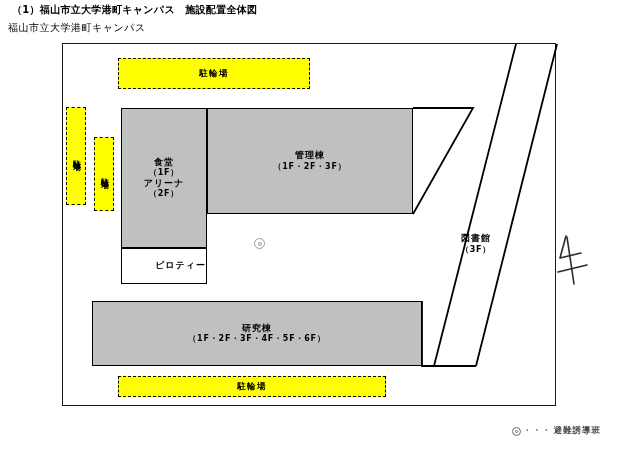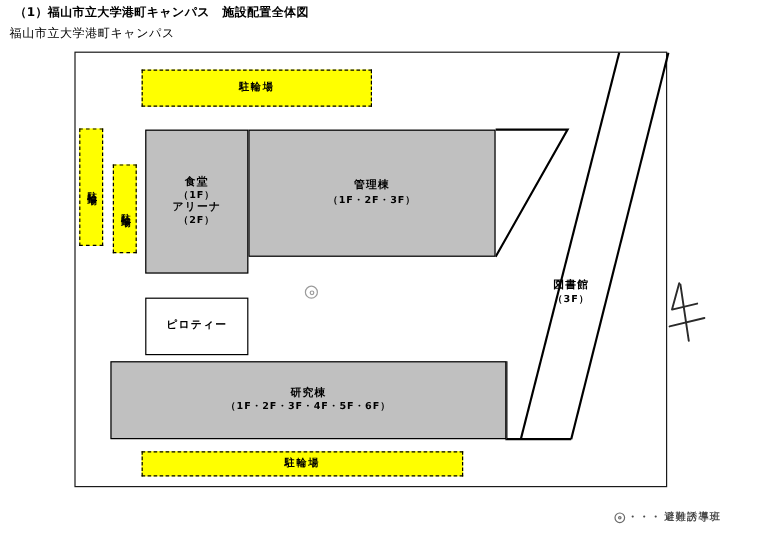--- a/index.html
+++ b/index.html
@@ -126,23 +126,23 @@
     font-size: 8px;
     font-weight: bold;
     letter-spacing: 2px;
   }
 
   
   #bike-park-top      { left: 82px;  top: 22px;  width: 192px; height: 31px; }
   #car-park-top       { left: 291px; top: 22px;  width: 223px; height: 31px; }
   #bike-park-left-outer { left: 30px; top: 71px;  width: 20px;  height: 98px; }
   #bike-park-left-inner { left: 58px; top: 101px; width: 20px;  height: 74px; }
-  #hall-arena         { left: 85px;  top: 72px;  width: 86px;  height: 120px; }
+  #hall-arena         { left: 85px;  top: 72px;  width: 86px;  height: 140px; }
   #admin-bldg         { left: 171px; top: 72px;  width: 206px; height: 106px; }
-  #piloti             { left: 85px;  top: 212px; width: 86px;  height: 48px; }
+  #piloti             { left: 85px;  top: 212px; width: 86px;  height: 36px; align-items: flex-end; }
   #courtyard          { left: 171px; top: 178px; width: 206px; height: 87px; }
   #research-bldg      { left: 56px;  top: 265px; width: 330px; height: 65px; }
   #bike-park-bottom   { left: 82px;  top: 340px; width: 268px; height: 21px; }
   #library            { left: 415px; top: 190px; width: 50px;  height: 36px; justify-content: center; }
 
   #courtyard-marker {
     position: absolute;
     left: 218px;
     top: 202px;
     width: 11px;

